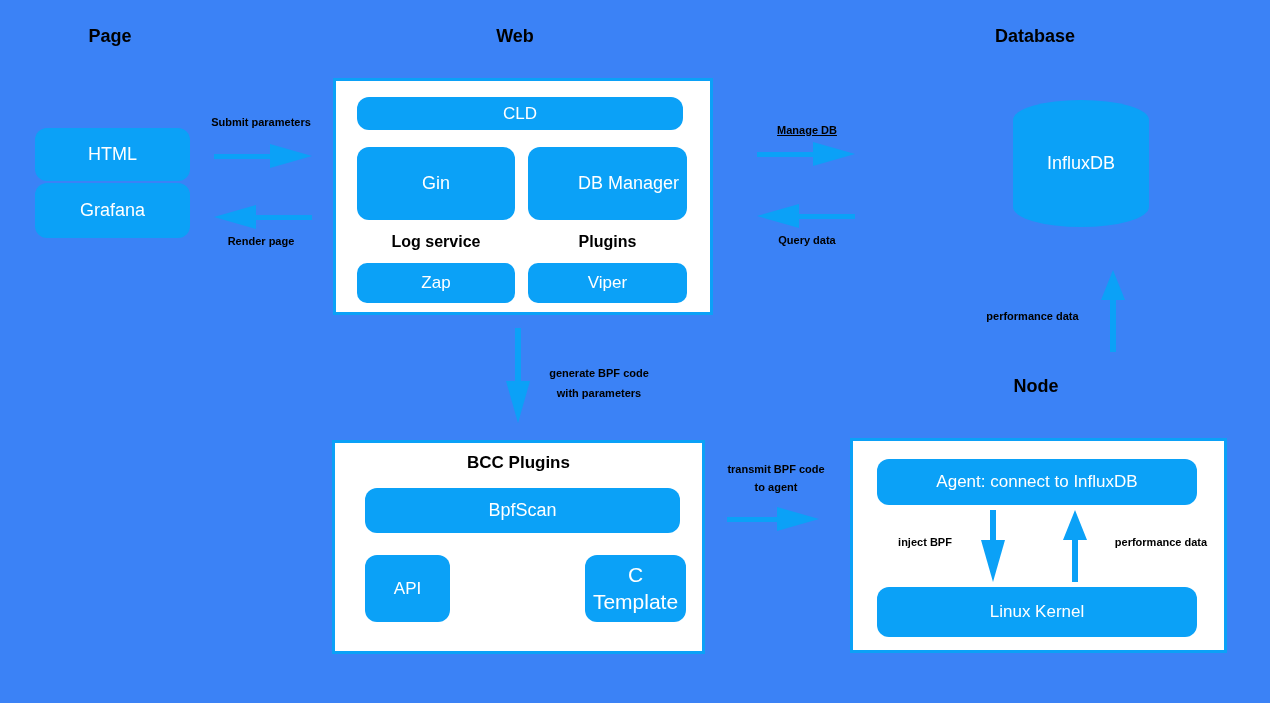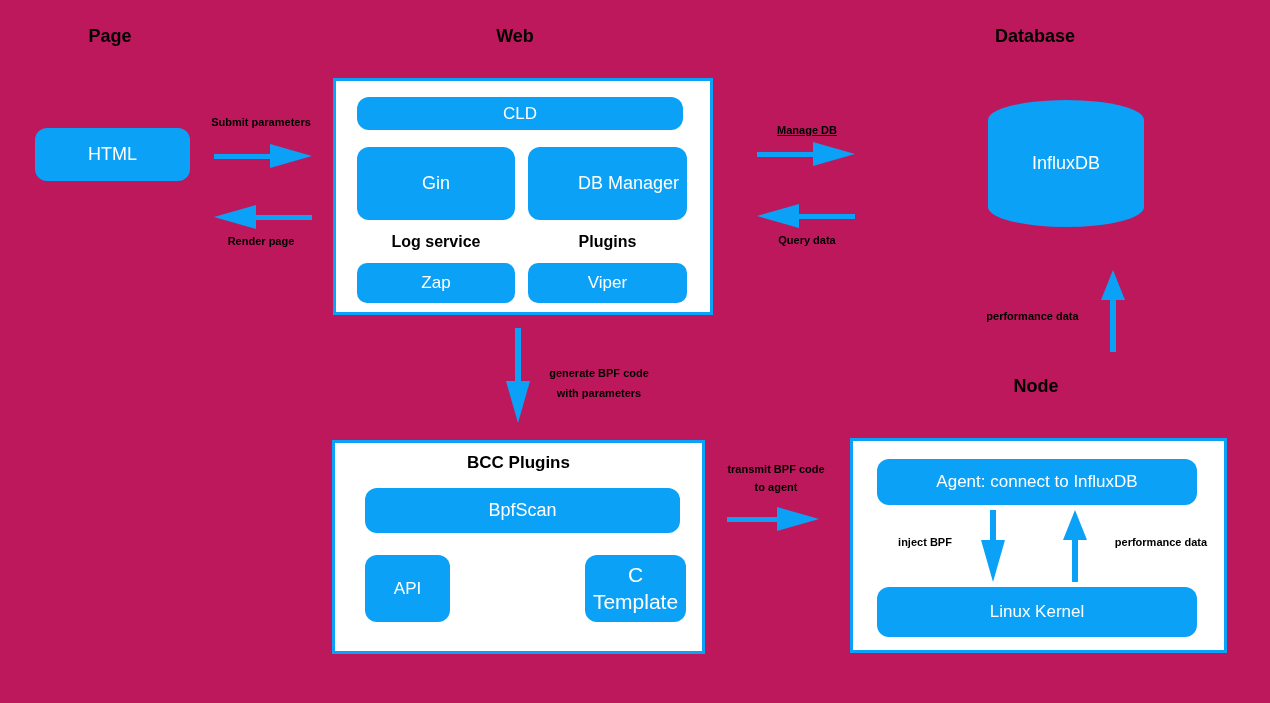--- a/index.html
+++ b/index.html
@@ -5,21 +5,21 @@
   :root { --accent: #0ba1f7; }
   * { margin: 0; padding: 0; box-sizing: border-box; }
   body {
     font-family: "Liberation Sans", "DejaVu Sans", sans-serif;
     background: #ffffff;
   }
   .canvas {
     position: relative;
     width: 1270px;
     height: 703px;
-    background: #be185d;
+    background: #3b82f6;
     overflow: hidden;
   }
   .hdr {
     position: absolute;
     font-size: 18px;
     font-weight: bold;
     color: #000;
     text-align: center;
   }
   .bluebox {
@@ -111,20 +111,23 @@
 <div class="canvas">
 
   <div class="hdr" style="left:80px; top:26px; width:60px;">Page</div>
   <div class="hdr" style="left:485px; top:26px; width:60px;">Web</div>
   <div class="hdr" style="left:985px; top:26px; width:100px;">Database</div>
   <div class="hdr" style="left:1006px; top:376px; width:60px;">Node</div>
 
   <div class="bluebox" style="left:35px; top:128px; width:155px; height:53px;">
     <span>HTML</span>
   </div>
+  <div class="bluebox" style="left:35px; top:183px; width:155px; height:55px;">
+    <span>Grafana</span>
+  </div>
 
   <div class="lbl" style="left:200px; top:114px; width:122px;">Submit parameters</div>
   <div class="arrow-right" style="left:214px; top:144px; width:98px; height:24px;">
     <div class="shaft"></div>
     <div class="head"></div>
   </div>
   <div class="arrow-left" style="left:214px; top:205px; width:98px; height:24px;">
     <div class="head"></div>
     <div class="shaft"></div>
   </div>
@@ -153,21 +156,21 @@
   <div class="arrow-right" style="left:757px; top:142px; width:98px; height:24px;">
     <div class="shaft"></div>
     <div class="head"></div>
   </div>
   <div class="arrow-left" style="left:757px; top:204px; width:98px; height:24px;">
     <div class="head"></div>
     <div class="shaft"></div>
   </div>
   <div class="lbl" style="left:755px; top:232px; width:104px;">Query data</div>
 
-  <div class="cyl" style="left:988px; top:100px; width:156px; height:127px;">
+  <div class="cyl" style="left:1013px; top:100px; width:136px; height:127px;">
     <svg viewBox="0 0 140 127" preserveAspectRatio="none">
       <path d="M0,20 A70,20 0 0 1 140,20 L140,107 A70,20 0 0 1 0,107 Z" fill="#0ba1f7"></path>
     </svg>
     <span>InfluxDB</span>
   </div>
 
   <div class="lbl" style="left:975px; top:308px; width:115px;">performance data</div>
   <div class="arrow-up" style="left:1101px; top:270px; width:24px; height:82px;">
     <div class="head"></div>
     <div class="shaft"></div>

